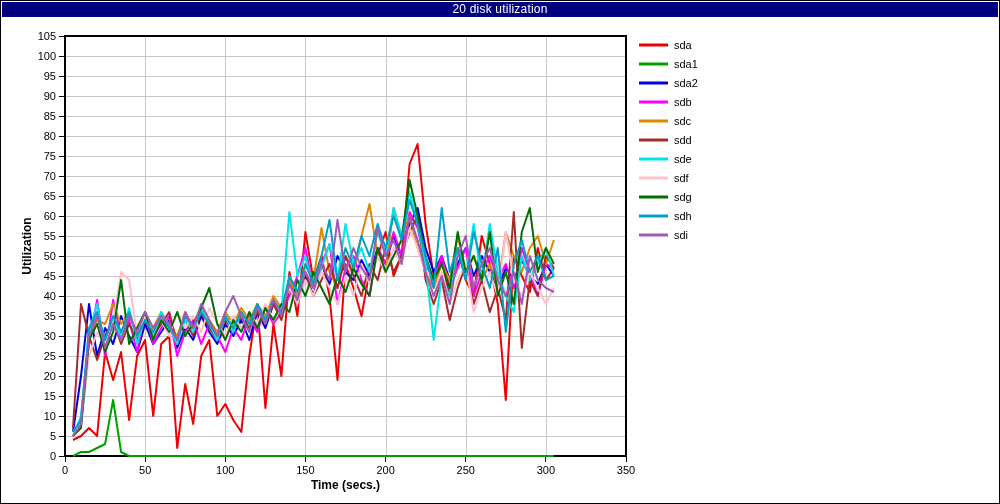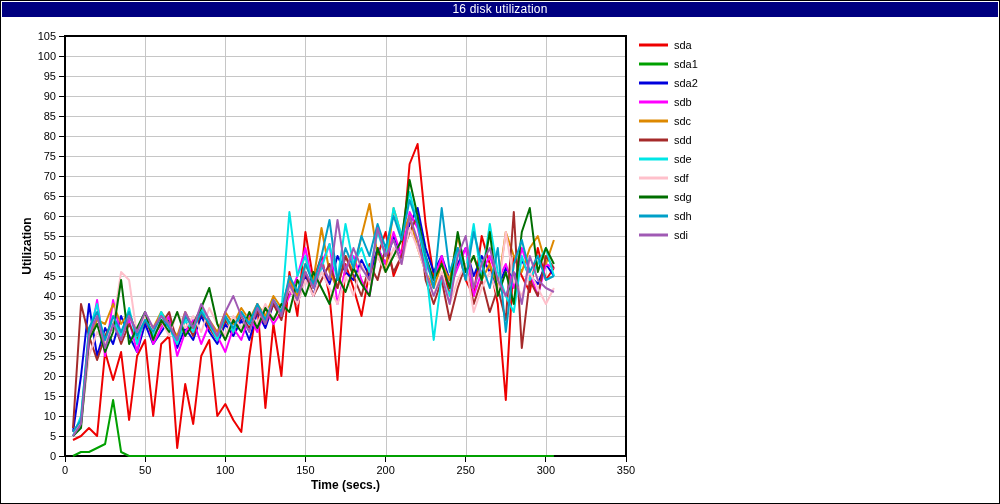--- a/index.html
+++ b/index.html
@@ -7,21 +7,21 @@
   .titlebar{position:absolute;left:1px;top:1px;right:1px;height:15px;background:#000080;color:#fff;
             font-size:12px;line-height:15px;text-align:center;letter-spacing:0.2px;}
   svg{position:absolute;left:0;top:0;}
   svg text{font-family:"Liberation Sans",sans-serif;}
 </style>
 </head>
 <body>
 
 <div class="window">
   <div class="titlebar" style="background: rgb(0, 0, 128); color: rgb(255, 255, 255);">
-    <span>16 disk utilization</span>
+    <span>20 disk utilization</span>
   </div>
   <svg id="chart" width="1000" height="504" viewBox="0 0 1000 504">
       <line x1="64" x2="625" y1="435.5" y2="435.5" stroke="#c6c6c6" shape-rendering="crispEdges"></line>
       <line x1="64" x2="625" y1="415.5" y2="415.5" stroke="#c6c6c6" shape-rendering="crispEdges"></line>
       <line x1="64" x2="625" y1="395.5" y2="395.5" stroke="#c6c6c6" shape-rendering="crispEdges"></line>
       <line x1="64" x2="625" y1="375.5" y2="375.5" stroke="#c6c6c6" shape-rendering="crispEdges"></line>
       <line x1="64" x2="625" y1="355.5" y2="355.5" stroke="#c6c6c6" shape-rendering="crispEdges"></line>
       <line x1="64" x2="625" y1="335.5" y2="335.5" stroke="#c6c6c6" shape-rendering="crispEdges"></line>
       <line x1="64" x2="625" y1="315.5" y2="315.5" stroke="#c6c6c6" shape-rendering="crispEdges"></line>
       <line x1="64" x2="625" y1="295.5" y2="295.5" stroke="#c6c6c6" shape-rendering="crispEdges"></line>

